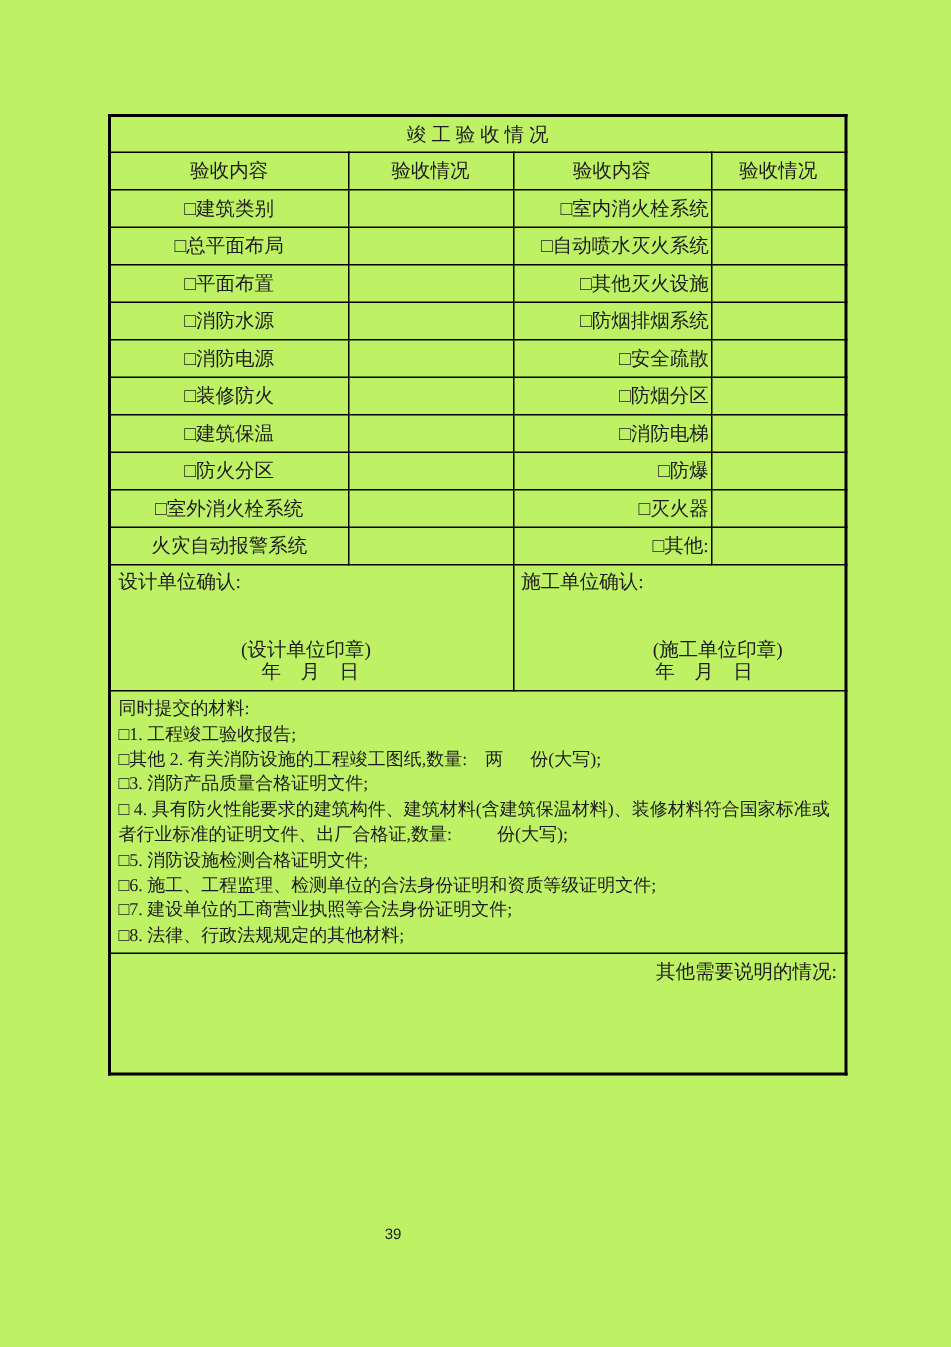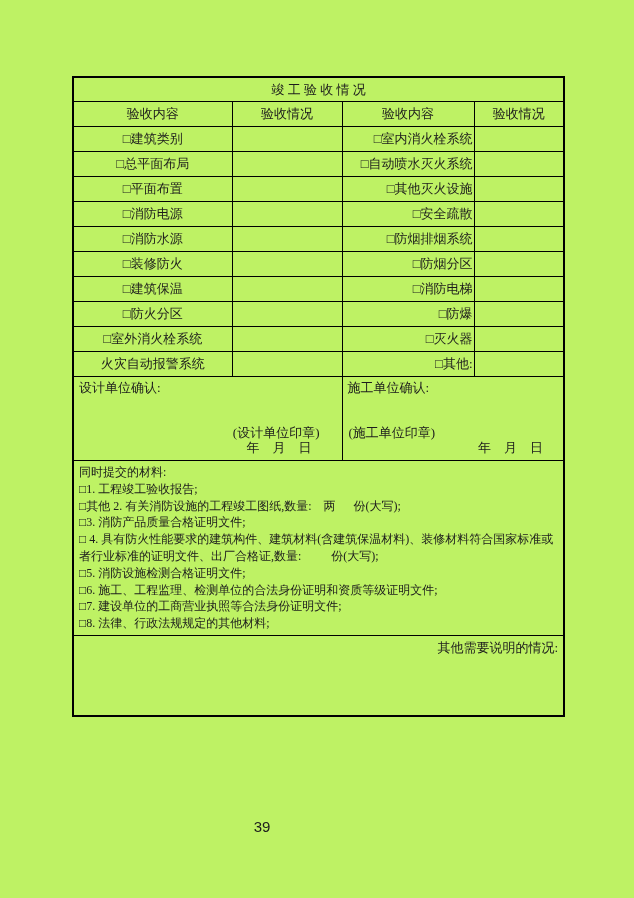--- a/index.html
+++ b/index.html
@@ -31,21 +31,21 @@
   }
   td.hdr{
     height:22px;text-align:center;vertical-align:middle;
   }
   td.item-left{height:22px;text-align:center;vertical-align:middle;}
   td.item-right{height:22px;text-align:right;vertical-align:middle;padding-left:11px;margin-top:20px;}
   td.status{height:22px;}
   td.conf{
     height:83px;vertical-align:top;padding:0;
   }
-  .conf-flex{display:flex;flex-direction:column;height:83px;box-sizing:border-box;padding:3px 0 4px 0;}
+  .conf-flex{display:flex;flex-direction:row;height:83px;box-sizing:border-box;padding:3px 0 4px 0;}
   .conf-label{text-align:left;padding-left:5px;white-space:pre-wrap;}
   .conf-bottom{margin-top:auto;}
   .seal-line,.date-line{white-space:pre-wrap;}
   .c-design  .seal-line{text-align:right;padding-right:22px;}
   .c-design  .date-line{text-align:right;padding-right:30px;}
   .c-construction .seal-line{text-align:left;padding-left:6px;}
   .c-construction .date-line{text-align:right;padding-right:20px;}
   .c-supervision .seal-line{text-align:left;padding-left:6px;}
   .c-supervision .date-line{text-align:right;padding-right:27px;}
   .c-client .seal-line{text-align:right;padding-right:12px;}
@@ -57,21 +57,21 @@
   td.materials .mat-line{
     font-size:12px;
     line-height:16.8px;
     white-space:pre-wrap;
   }
   td.other{
     height:71px;vertical-align:top;padding:4px 5px;text-align:right;
   }
   .page-number{
     position:absolute;left:0;top:818px;width:524px;
-    text-align:center;font-size:15px;
+    text-align:center;font-size:10px;
     font-family:"Liberation Sans","DejaVu Sans",sans-serif;
   }
 </style>
 </head>
 <body>
 
 <div class="sheet">
 
   <table class="form">
     <colgroup>
@@ -105,29 +105,29 @@
       <td class="item-right">□自动喷水灭火系统</td>
       <td class="status"></td>
     </tr>
     <tr>
       <td class="item-left">□平面布置</td>
       <td class="status"></td>
       <td class="item-right">□其他灭火设施</td>
       <td class="status"></td>
     </tr>
     <tr>
+      <td class="item-left">□消防水源</td>
+      <td class="status"></td>
+      <td class="item-right">□防烟排烟系统</td>
+      <td class="status"></td>
+    </tr>
+    <tr>
       <td class="item-left">□消防电源</td>
       <td class="status"></td>
       <td class="item-right">□安全疏散</td>
-      <td class="status"></td>
-    </tr>
-    <tr>
-      <td class="item-left">□消防水源</td>
-      <td class="status"></td>
-      <td class="item-right">□防烟排烟系统</td>
       <td class="status"></td>
     </tr>
     <tr>
       <td class="item-left">□装修防火</td>
       <td class="status"></td>
       <td class="item-right">□防烟分区</td>
       <td class="status"></td>
     </tr>
     <tr>
       <td class="item-left">□建筑保温</td>

